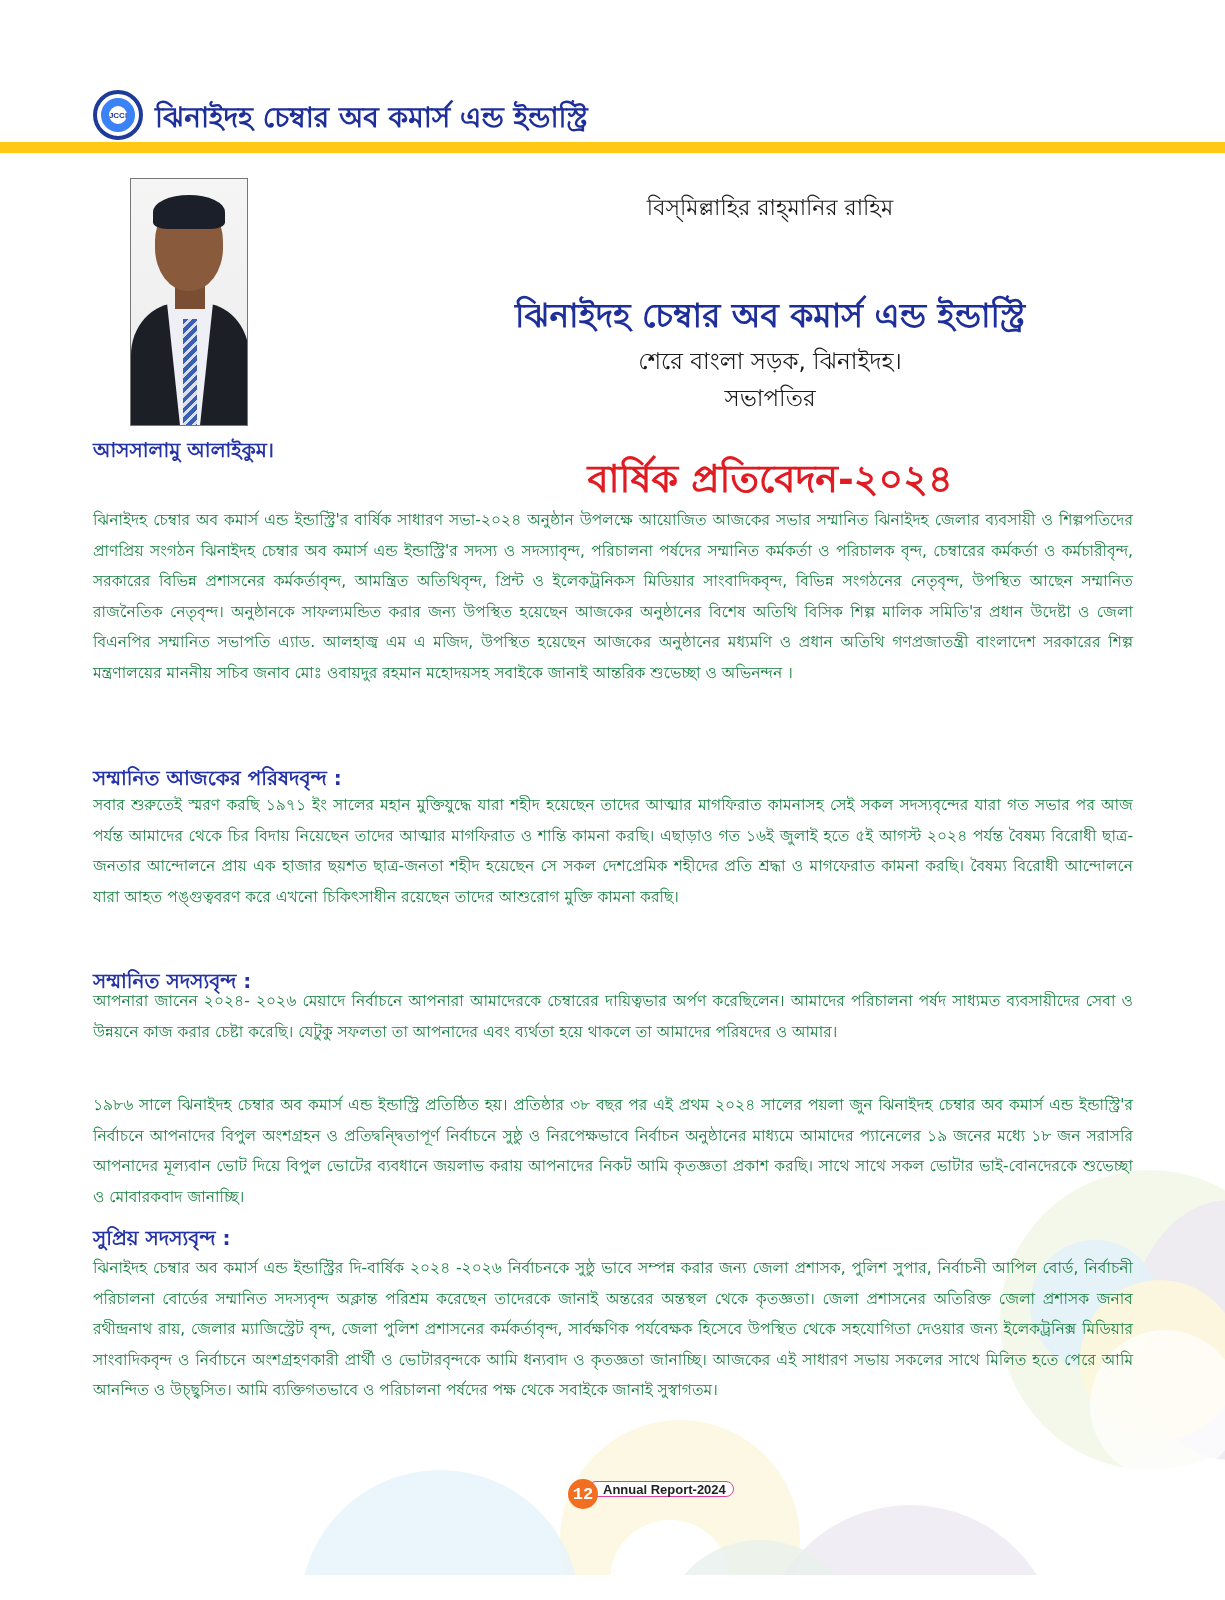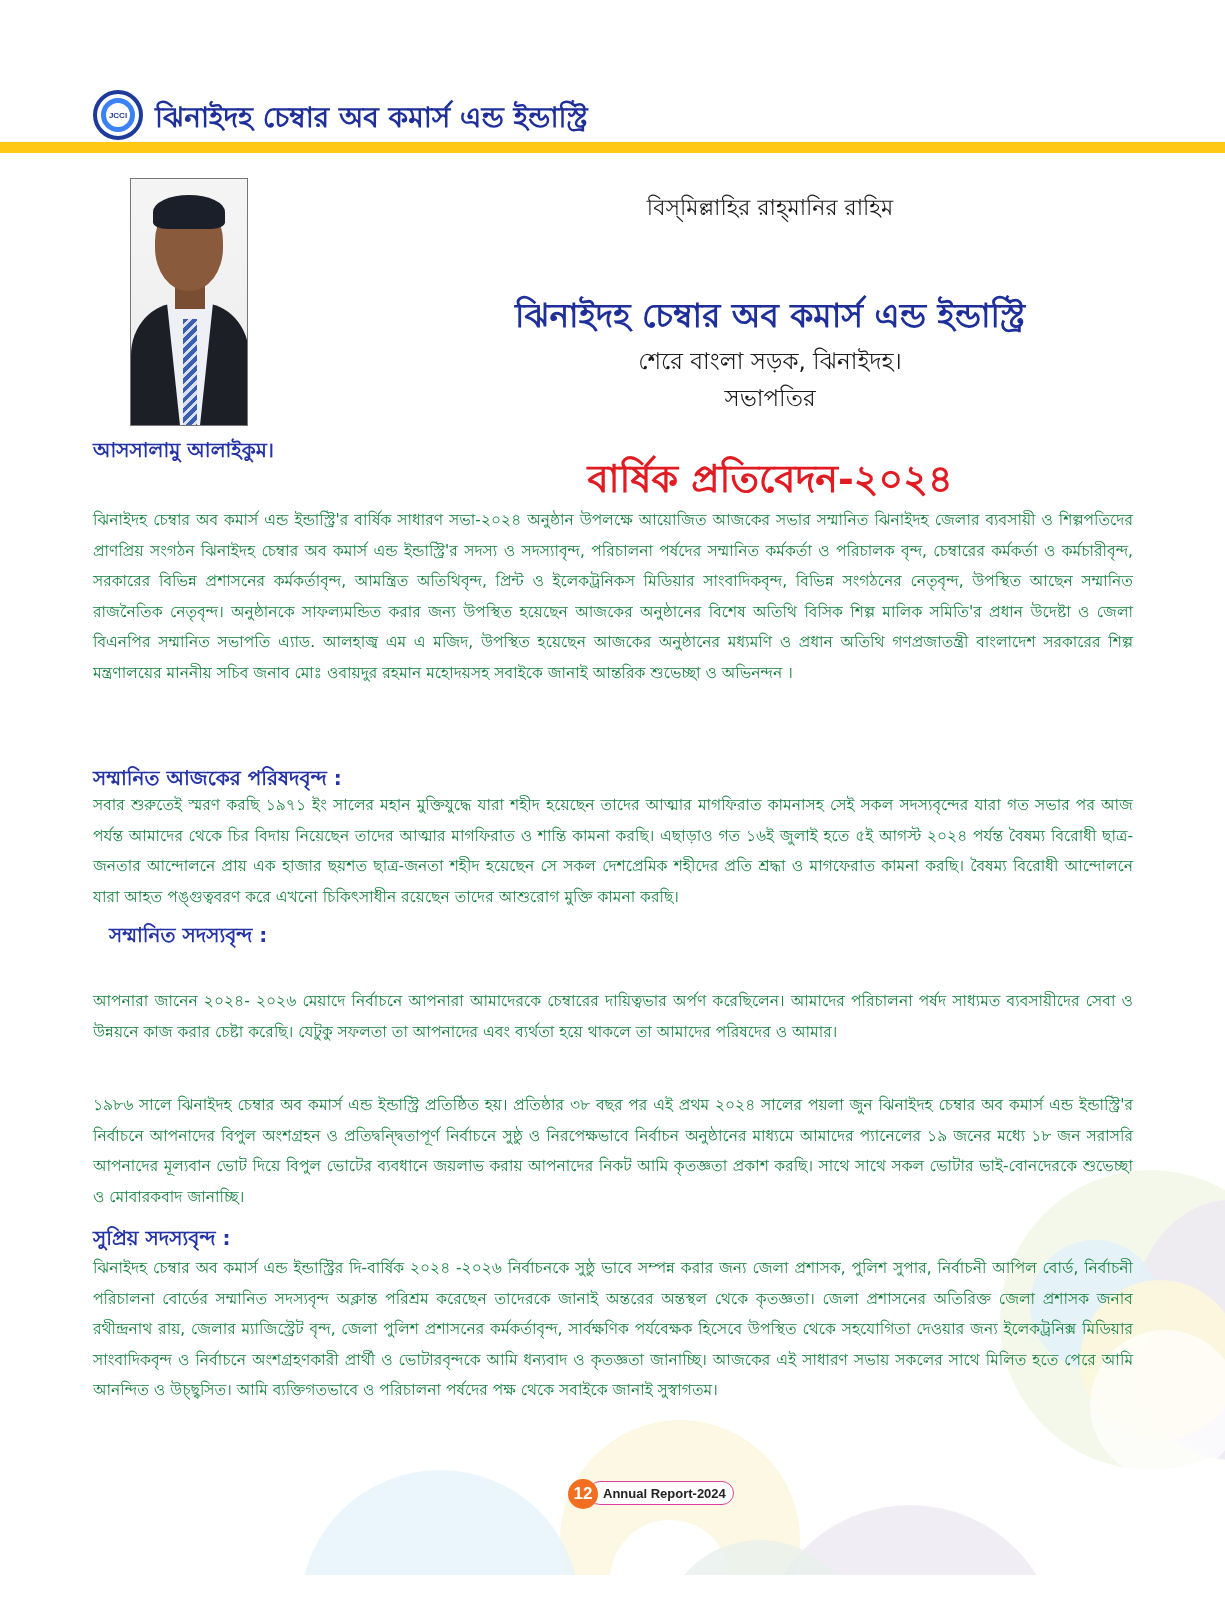--- a/index.html
+++ b/index.html
@@ -14,21 +14,21 @@
 
   .header {
     position: absolute; left: 0; top: 88px; width: 1225px; height: 60px;
   }
   .logo {
     position: absolute; left: 93px; top: 2px; width: 50px; height: 50px; border-radius: 50%;
     background: #fff; border: 4px solid #1e3a9a; box-sizing: border-box;
     display: flex; align-items: center; justify-content: center;
   }
   .logo-inner {
-    width: 34px; height: 34px; border-radius: 50%; border: 5px solid #3b82f6; box-sizing: border-box;
+    width: 34px; height: 34px; border-radius: 50%; border: 8px solid #3b82f6; box-sizing: border-box;
     display: flex; align-items: center; justify-content: center;
     font-size: 8px; font-weight: bold; color: #1e3a9a; font-family: "Liberation Sans", sans-serif;
     background: #fff;
   }
   .org-name {
     position: absolute; left: 155px; top: 8px;
     font-size: 28px; font-weight: bold; color: #1e2f9a; white-space: nowrap;
   }
   .report-label {
     position: absolute; right: 140px; top: 12px;
@@ -80,24 +80,24 @@
     font-size: 15.5px; line-height: 30.5px; text-align: justify; color: #15803d;
   }
 
   .footer-badge {
     position: absolute; left: 568px; top: 1481px; height: 26px; width: 168px;
   }
   .page-num {
     position: absolute; left: 0; top: -2px; width: 30px; height: 30px; border-radius: 50%;
     background: #f26f21; color: #fff; font-weight: bold; font-size: 17px;
     display: flex; align-items: center; justify-content: center;
-    font-family: Liberation Sans, sans-serif; z-index: 2;
+    font-family: Liberation Mono, monospace; z-index: 2;
   }
   .footer-pill {
-    position: absolute; left: 20px; top: 0; width: 146px; height: 24px; border: 1.5px solid #e0409a;
+    position: absolute; left: 20px; top: 0; width: 146px; height: 16px; border: 1.5px solid #e0409a;
     border-radius: 14px; background: #fff; box-sizing: border-box;
     font-family: "Liberation Sans", sans-serif; font-weight: bold; font-size: 13px; color: #222;
     display: flex; align-items: center; padding-left: 14px; white-space: nowrap;
   }
 </style>
 </head>
 <body>
 
 <div class="deco" style="left:1000px;top:1170px;width:300px;height:300px;background:#f1f6e6;opacity:.8;"></div>
 <div class="deco" style="left:1130px;top:1200px;width:200px;height:260px;background:#ece7f2;opacity:.8;"></div>
@@ -133,21 +133,21 @@
 <div class="center-block address">শেরে বাংলা সড়ক, ঝিনাইদহ।</div>
 <div class="center-block president">সভাপতির</div>
 <div class="center-block annual-title">বার্ষিক প্রতিবেদন-২০২৪</div>
 
 <div class="section-heading" style="top:435px;">আসসালামু আলাইকুম।</div>
 <div class="para" style="top:505px;">ঝিনাইদহ চেম্বার অব কমার্স এন্ড ইন্ডাস্ট্রি'র বার্ষিক সাধারণ সভা-২০২৪ অনুষ্ঠান উপলক্ষে আয়োজিত আজকের সভার সম্মানিত ঝিনাইদহ জেলার ব্যবসায়ী ও শিল্পপতিদের প্রাণপ্রিয় সংগঠন ঝিনাইদহ চেম্বার অব কমার্স এন্ড ইন্ডাস্ট্রি'র সদস্য ও সদস্যাবৃন্দ, পরিচালনা পর্ষদের সম্মানিত কর্মকর্তা ও পরিচালক বৃন্দ, চেম্বারের কর্মকর্তা ও কর্মচারীবৃন্দ, সরকারের বিভিন্ন প্রশাসনের কর্মকর্তাবৃন্দ, আমন্ত্রিত অতিথিবৃন্দ, প্রিন্ট ও ইলেকট্রনিকস মিডিয়ার সাংবাদিকবৃন্দ, বিভিন্ন সংগঠনের নেতৃবৃন্দ, উপস্থিত আছেন সম্মানিত রাজনৈতিক নেতৃবৃন্দ। অনুষ্ঠানকে সাফল্যমন্ডিত করার জন্য উপস্থিত হয়েছেন আজকের অনুষ্ঠানের বিশেষ অতিথি বিসিক শিল্প মালিক সমিতি'র প্রধান উদেষ্টা ও জেলা বিএনপির সম্মানিত সভাপতি এ্যাড. আলহাজ্ব এম এ মজিদ, উপস্থিত হয়েছেন আজকের অনুষ্ঠানের মধ্যমণি ও প্রধান অতিথি গণপ্রজাতন্ত্রী বাংলাদেশ সরকারের শিল্প মন্ত্রণালয়ের মাননীয় সচিব জনাব মোঃ ওবায়দুর রহমান মহোদয়সহ সবাইকে জানাই আন্তরিক শুভেচ্ছা ও অভিনন্দন ।</div>
 
 <div class="section-heading" style="top:763px;">সম্মানিত আজকের পরিষদবৃন্দ :</div>
 <div class="para" style="top:790px;">সবার শুরুতেই স্মরণ করছি ১৯৭১ ইং সালের মহান মুক্তিযুদ্ধে যারা শহীদ হয়েছেন তাদের আত্মার মাগফিরাত কামনাসহ সেই সকল সদস্যবৃন্দের যারা গত সভার পর আজ পর্যন্ত আমাদের থেকে চির বিদায় নিয়েছেন তাদের আত্মার মাগফিরাত ও শান্তি কামনা করছি। এছাড়াও গত ১৬ই জুলাই হতে ৫ই আগস্ট ২০২৪ পর্যন্ত বৈষম্য বিরোধী ছাত্র-জনতার আন্দোলনে প্রায় এক হাজার ছয়শত ছাত্র-জনতা শহীদ হয়েছেন সে সকল দেশপ্রেমিক শহীদের প্রতি শ্রদ্ধা ও মাগফেরাত কামনা করছি। বৈষম্য বিরোধী আন্দোলনে যারা আহত পঙ্গুত্ববরণ করে এখনো চিকিৎসাধীন রয়েছেন তাদের আশুরোগ মুক্তি কামনা করছি।</div>
 
-<div class="section-heading" style="top:920px;margin-left:16px;">সম্মানিত সদস্যবৃন্দ :</div>
+<div class="section-heading" style="top:966px;">সম্মানিত সদস্যবৃন্দ :</div>
 <div class="para" style="top:986px;">আপনারা জানেন ২০২৪- ২০২৬ মেয়াদে নির্বাচনে আপনারা আমাদেরকে চেম্বারের দায়িত্বভার অর্পণ করেছিলেন। আমাদের পরিচালনা পর্ষদ সাধ্যমত ব্যবসায়ীদের সেবা ও উন্নয়নে কাজ করার চেষ্টা করেছি। যেটুকু সফলতা তা আপনাদের এবং ব্যর্থতা হয়ে থাকলে তা আমাদের পরিষদের ও আমার।</div>
 <div class="para" style="top:1090px;">১৯৮৬ সালে ঝিনাইদহ চেম্বার অব কমার্স এন্ড ইন্ডাস্ট্রি প্রতিষ্ঠিত হয়। প্রতিষ্ঠার ৩৮ বছর পর এই প্রথম ২০২৪ সালের পয়লা জুন ঝিনাইদহ চেম্বার অব কমার্স এন্ড ইন্ডাস্ট্রি'র নির্বাচনে আপনাদের বিপুল অংশগ্রহন ও প্রতিদ্বন্দ্বিতাপূর্ণ নির্বাচনে সুষ্ঠু ও নিরপেক্ষভাবে নির্বাচন অনুষ্ঠানের মাধ্যমে আমাদের প্যানেলের ১৯ জনের মধ্যে ১৮ জন সরাসরি আপনাদের মূল্যবান ভোট দিয়ে বিপুল ভোটের ব্যবধানে জয়লাভ করায় আপনাদের নিকট আমি কৃতজ্ঞতা প্রকাশ করছি। সাথে সাথে সকল ভোটার ভাই-বোনদেরকে শুভেচ্ছা ও মোবারকবাদ জানাচ্ছি।</div>
 
 <div class="section-heading" style="top:1223px;">সুপ্রিয় সদস্যবৃন্দ :</div>
 <div class="para" style="top:1253px;">ঝিনাইদহ চেম্বার অব কমার্স এন্ড ইন্ডাস্ট্রির দি-বার্ষিক ২০২৪ -২০২৬ নির্বাচনকে সুষ্ঠু ভাবে সম্পন্ন করার জন্য জেলা প্রশাসক, পুলিশ সুপার, নির্বাচনী আপিল বোর্ড, নির্বাচনী পরিচালনা বোর্ডের সম্মানিত সদস্যবৃন্দ অক্লান্ত পরিশ্রম করেছেন তাদেরকে জানাই অন্তরের অন্তস্থল থেকে কৃতজ্ঞতা। জেলা প্রশাসনের অতিরিক্ত জেলা প্রশাসক জনাব রথীন্দ্রনাথ রায়, জেলার ম্যাজিস্ট্রেট বৃন্দ, জেলা পুলিশ প্রশাসনের কর্মকর্তাবৃন্দ, সার্বক্ষণিক পর্যবেক্ষক হিসেবে উপস্থিত থেকে সহযোগিতা দেওয়ার জন্য ইলেকট্রনিক্স মিডিয়ার সাংবাদিকবৃন্দ ও নির্বাচনে অংশগ্রহণকারী প্রার্থী ও ভোটারবৃন্দকে আমি ধন্যবাদ ও কৃতজ্ঞতা জানাচ্ছি। আজকের এই সাধারণ সভায় সকলের সাথে মিলিত হতে পেরে আমি আনন্দিত ও উচ্ছ্বসিত। আমি ব্যক্তিগতভাবে ও পরিচালনা পর্ষদের পক্ষ থেকে সবাইকে জানাই সুস্বাগতম।</div>
 
 <div class="footer-badge">
   <div class="page-num">12</div>
   <div class="footer-pill">Annual Report-2024</div>
 </div>

